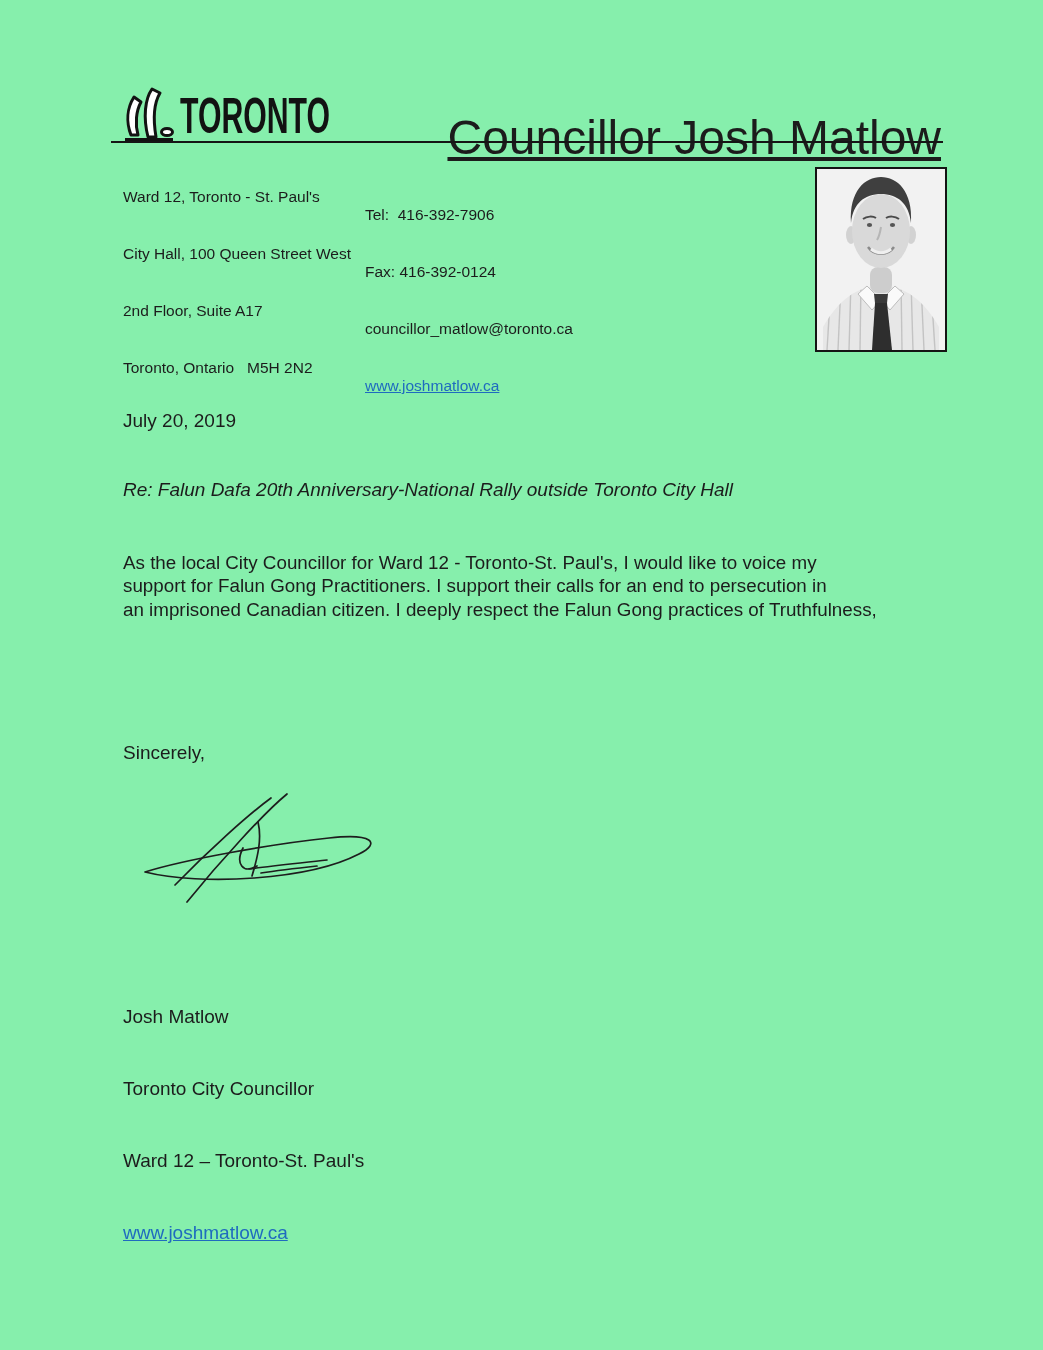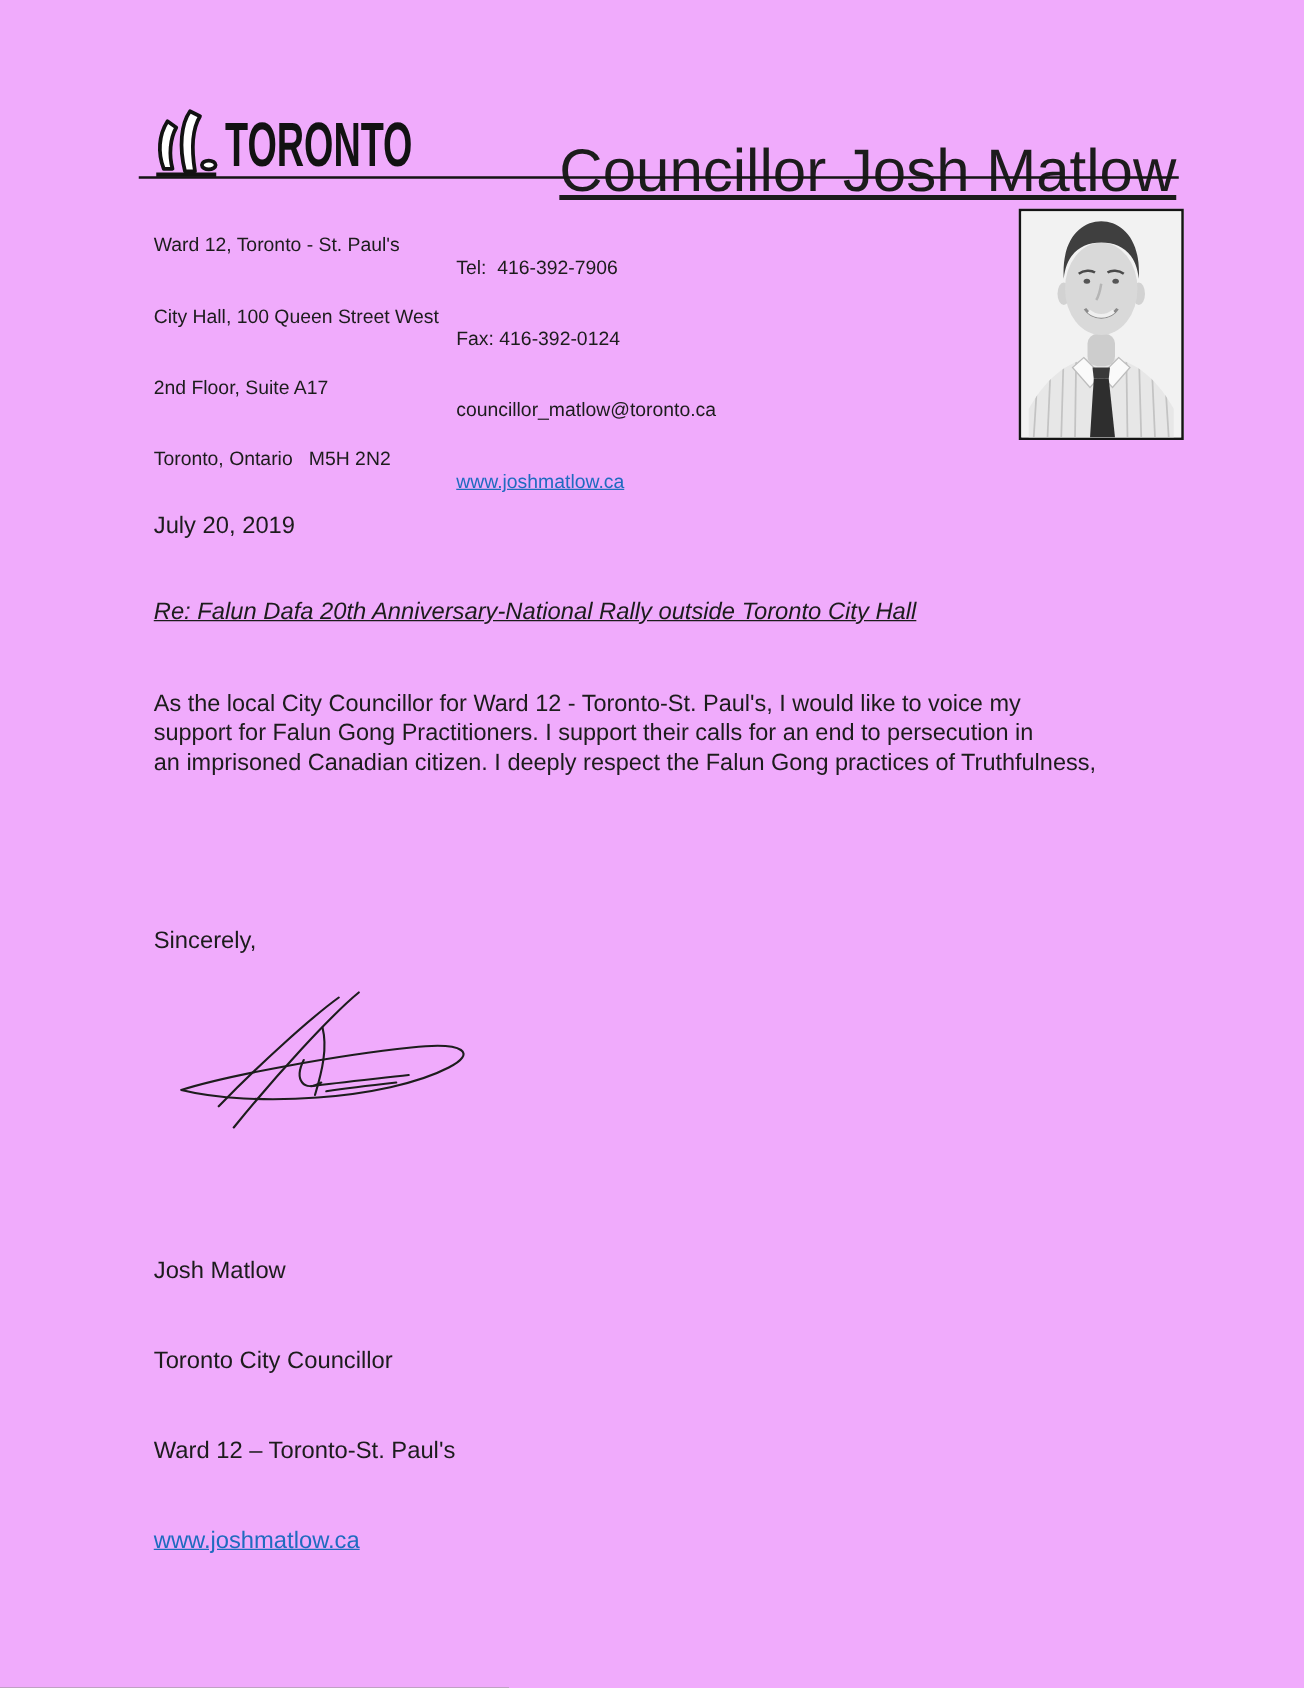--- a/index.html
+++ b/index.html
@@ -1,20 +1,20 @@
 <!DOCTYPE html>
 <html><head>
 <meta charset="utf-8">
 <style>
   * { margin:0; padding:0; box-sizing:border-box; }
   html,body { background:#9a9a9a; }
   .page {
     position:relative;
     width:1043px; height:1350px;
-    background:#f0abfc;
+    background:#86efac;
     font-family:"Liberation Sans", sans-serif;
     color:#1c1c1c;
     overflow:hidden;
     margin:0 auto;
   }
   .logo { position:absolute; left:122px; top:83px; width:212px; height:62px; }
   .page-title {
     position:absolute; top:110px; right:102px;
     font-size:48px; font-weight:400; letter-spacing:0px;
     white-space:nowrap;
@@ -37,21 +37,21 @@
   .photo {
     position:absolute; left:815px; top:167px;
     width:132px; height:185px;
     border:2px solid #141414;
     background:#f2f2f2;
   }
   .photo svg { display:block; width:100%; height:100%; }
   .date-text { position:absolute; left:123px; top:410px; font-size:19px; }
   .subject-line {
     position:absolute; left:123px; top:479px;
-    font-size:19px; font-style:italic; white-space:nowrap;text-decoration:underline;
+    font-size:19px; font-style:italic; white-space:nowrap;
   }
   .body-text {
     position:absolute; left:123px; top:551px;
     font-size:18.8px; line-height:23.4px;
   }
   .body-text div { white-space:nowrap; }
   .closing-text { position:absolute; left:123px; top:742px; font-size:19px; }
   .signature { position:absolute; left:131px; top:784px; width:264px; height:126px; }
   .signature svg { display:block; width:100%; height:100%; }
   .sig-block {

